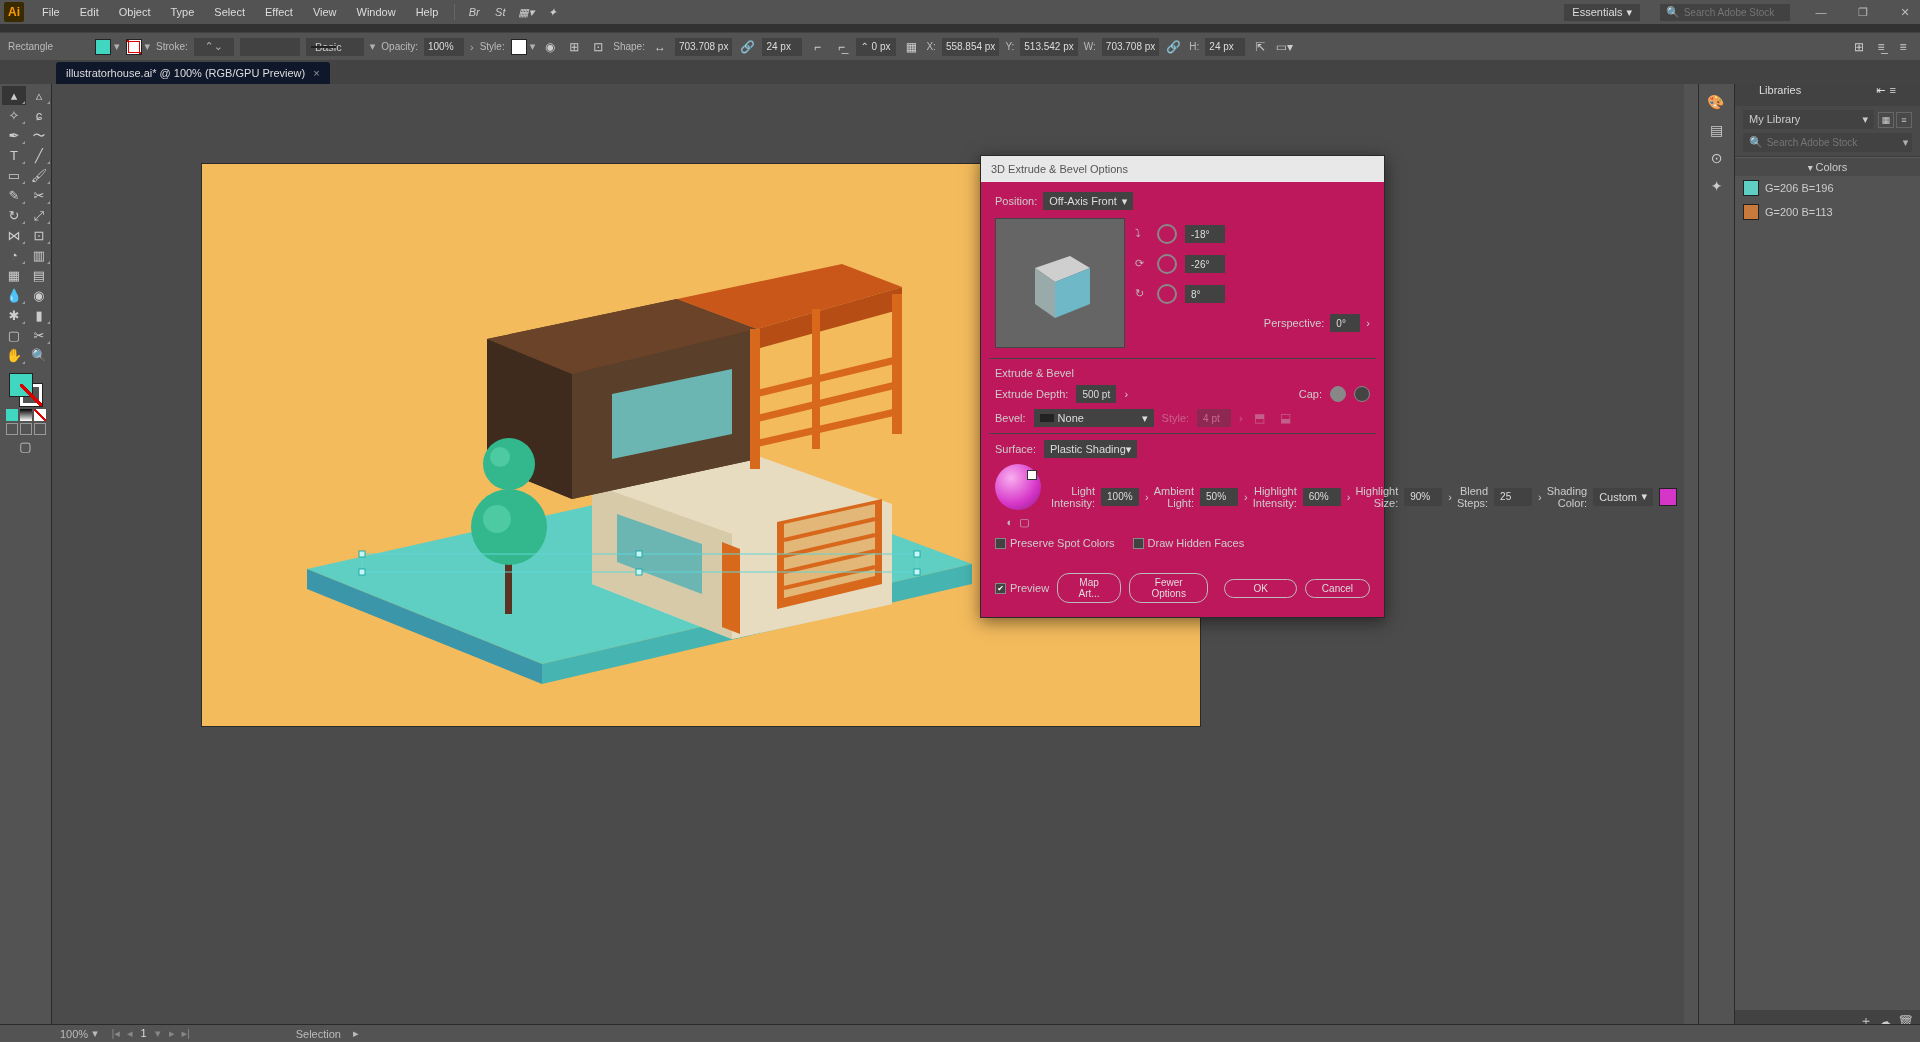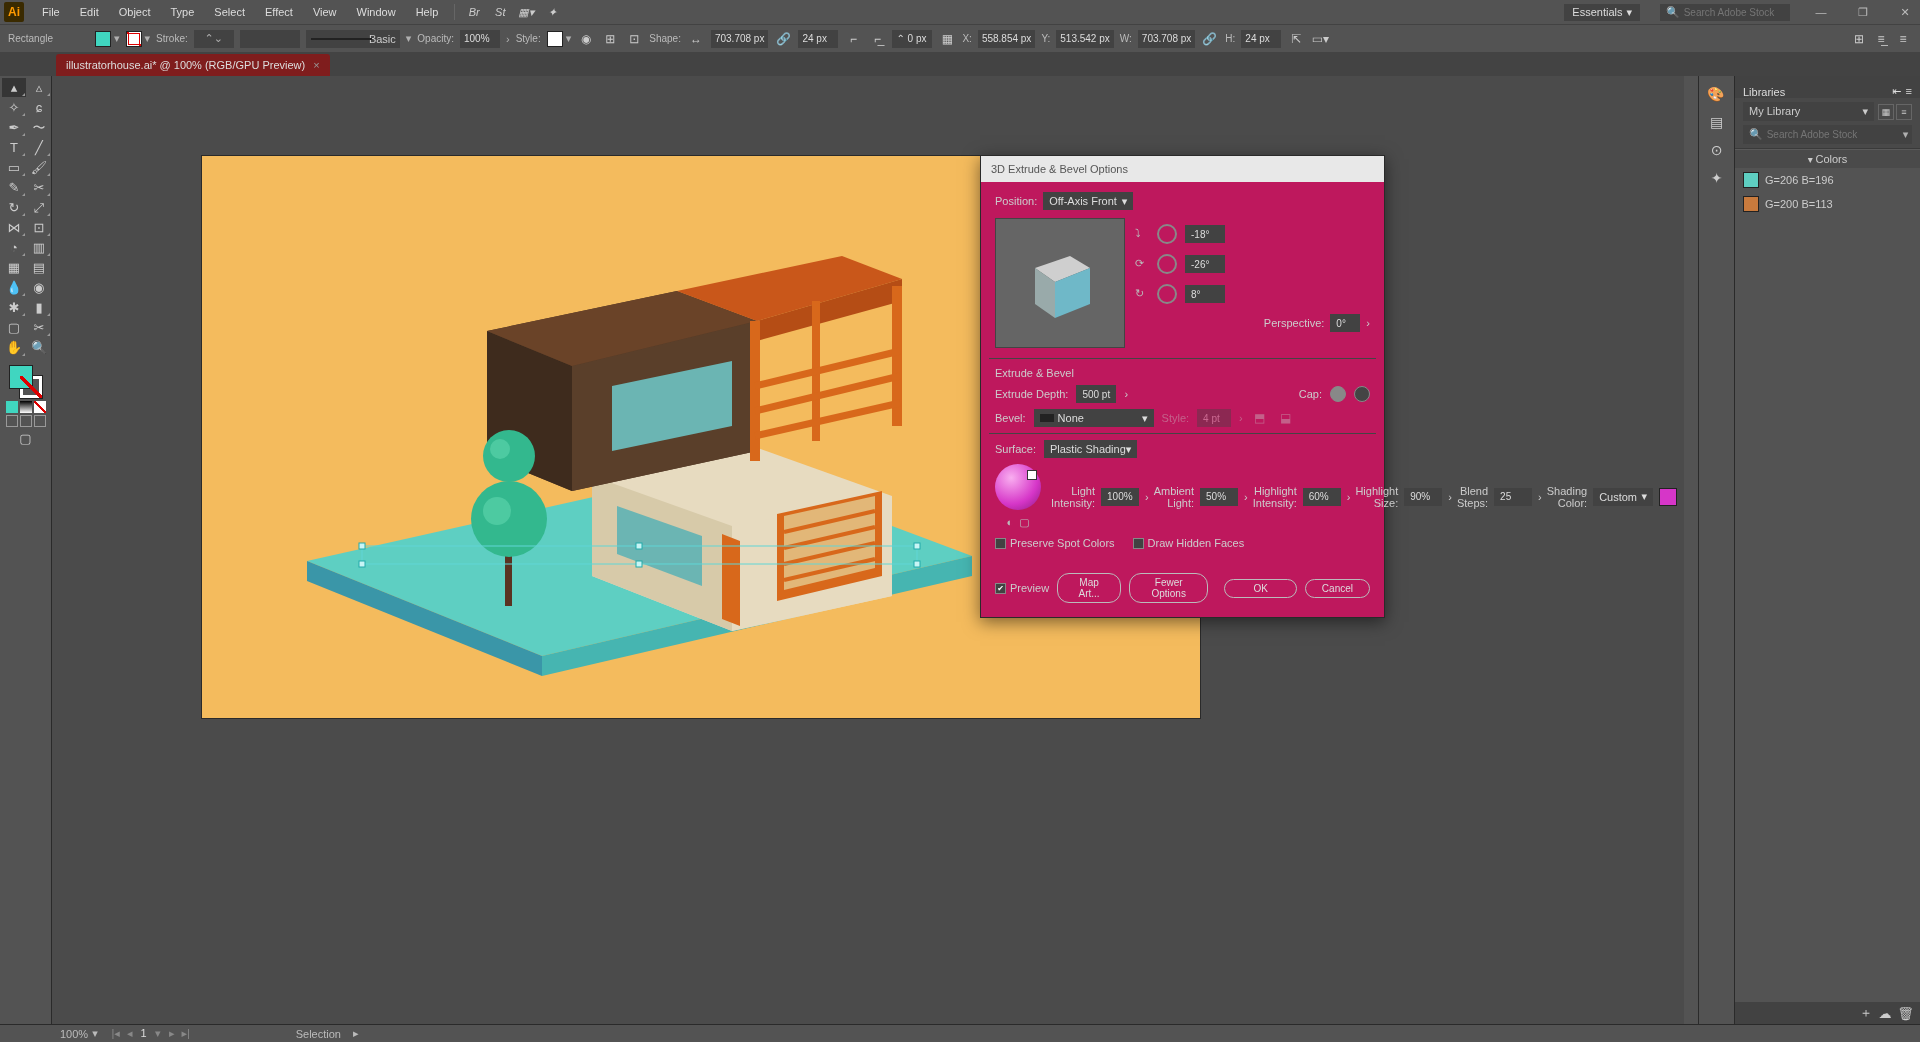--- a/index.html
+++ b/index.html
@@ -11,38 +11,38 @@
 .menubar .menu-item { padding: 0 10px; color: #ddd; cursor: pointer; }
 .menubar .sep { width: 1px; height: 16px; background: #666; margin: 0 6px; }
 .menubar .icon-btn { width: 22px; height: 20px; display: flex; align-items: center; justify-content: center; color: #ccc; margin: 16px 2px; font-style: italic; }
 .menubar-right { margin-left: auto; display: flex; align-items: center; gap: 20px; }
 .workspace-switcher { background: #424242; padding: 2px 8px; color: #ddd; display: flex; align-items: center; gap: 4px; }
 .search-stock { background: #424242; width: 130px; padding: 2px 6px; display: flex; align-items: center; gap: 4px; color: #888; }
 .search-stock input { background: transparent; border: none; outline: none; color: #ddd; width: 100px; font-size: 10px; }
 .win-btn { width: 22px; height: 18px; display: flex; align-items: center; justify-content: center; color: #bbb; }
 
 
-.controlbar { height: 28px; background: #535353; border-top: 1px solid #424242; display: flex; align-items: center; padding: 0 8px; gap: 6px; }
+.controlbar { height: 28px; background: #535353; border-top: 1px solid #424242; display: flex; align-items: center; padding: 0 8px; gap: 6px; margin-top: 8px; }
 .controlbar .ctl-label { color: #bbb; font-size: 10px; }
 .ctl-item { display: flex; align-items: center; gap: 3px; }
 .swatch { width: 16px; height: 16px; border: 1px solid #222; }
 .swatch-teal { background: #40d6c0; }
 .swatch-stroke { background: linear-gradient(135deg, #fff 40%, #fff 40%); border: 1px solid #222; position: relative; }
 .swatch-stroke::after { content:''; position:absolute; inset:1px; border:1px solid #d00; transform: rotate(0deg); background: #fff; }
 .swatch-stroke::before { content:''; position:absolute; top:0; left:0; right:0; bottom:0; background: linear-gradient(to top right, transparent 45%, #d00 45%, #d00 55%, transparent 55%); }
 .stroke-weight { width: 40px; background: #424242; height: 18px; display:flex; align-items:center; justify-content:center; }
 .stroke-profile { width: 60px; background: #424242; height: 18px; }
-.brush-def { width: 94px; background: #424242; height: 18px; display:flex; align-items:center; justify-content: flex-end; padding-right: 4px; color:#ccc; font-size:10px; position:relative; }
+.brush-def { width: 58px; background: #424242; height: 18px; display:flex; align-items:center; justify-content: flex-end; padding-right: 22px; color:#ccc; font-size:10px; position:relative; }
 .brush-def::before { content:''; position:absolute; left:5px; right:28px; top:8px; border-top:2px solid #222; }
 .num-field { background: #424242; height: 18px; padding: 0 4px; display: flex; align-items: center; color: #ddd; font-size: 10px; min-width: 52px; }
 .icon-ctl { width: 18px; height: 18px; display:flex; align-items:center; justify-content:center; color:#ccc; font-size:12px; }
 
 
 .tabbar { height: 24px; background: #434343; display: flex; align-items: flex-end; padding-left: 56px; }
-.doc-tab { background: #7f1d1d; height: 22px; padding: 0 10px; display: flex; align-items: center; color: #ddd; font-size: 10px; gap: 8px; border-top-left-radius:3px; border-top-right-radius:3px; }
+.doc-tab { background: #0f172a; height: 22px; padding: 0 10px; display: flex; align-items: center; color: #ddd; font-size: 10px; gap: 8px; border-top-left-radius:3px; border-top-right-radius:3px; }
 .doc-tab .close-x { color: #999; }
 
 
 .main { display: flex; height: calc(100% - 24px - 28px - 24px - 18px); }
 
 
 .toolbox { width: 52px; background: #535353; border-right: 1px solid #2a2a2a; padding: 2px; display: flex; flex-direction: column; }
 .toolbox-grid { display: grid; grid-template-columns: 1fr 1fr; gap: 1px; }
 .tool { width: 24px; height: 19px; display: flex; align-items: center; justify-content: center; color: #ccc; font-size: 13px; position: relative; }
 .tool.active { background: #353535; }
@@ -63,21 +63,21 @@
 
 
 .house-svg { position:absolute; inset:0; }
 
 
 .dock-strip { width: 36px; background: #535353; border-left:1px solid #2a2a2a; display:flex; flex-direction:column; align-items:center; gap:4px; padding-top:6px; }
 .dock-strip .di { width:24px; height:24px; display:flex; align-items:center; justify-content:center; color:#ccc; font-size:14px; }
 
 
 .panels { width: 186px; background: #535353; border-left:1px solid #2a2a2a; display:flex; flex-direction:column; }
-.panel-tabs { height: 22px; background:#424242; display:flex; align-items:flex-end; padding:0 8px; color:#ddd; font-size:10px; justify-content:space-between; }
+.panel-tabs { height: 22px; background:#424242; display:flex; align-items:flex-start; padding:0 24px; color:#ddd; font-size:10px; justify-content:space-between; }
 .panel-row { padding: 4px 8px; background:#494949; border-bottom:1px solid #3a3a3a; }
 .lib-select { background:#424242; width:100%; padding:3px 6px; color:#ccc; display:flex; justify-content:space-between; }
 .lib-search { background:#424242; width:100%; padding:3px 6px; margin-top:4px; display:flex; align-items:center; gap:4px; }
 .lib-search input { background:transparent; border:none; outline:none; color:#888; font-size:10px; flex:1; }
 .panel-section-hd { padding:3px 8px; color:#ccc; font-size:10px; background:#4a4a4a; border-top:1px solid #5a5a5a;text-align:center; }
 .color-item { padding:4px 8px; display:flex; align-items:center; gap:6px; font-size:10px; color:#ccc; }
 .color-chip { width:16px; height:16px; border:1px solid #222; }
 .panels-bottom { margin-top:auto; height:22px; background:#424242; display:flex; align-items:center; justify-content:flex-end; padding:0 6px; gap:6px; }
 .panels-bottom .pb { color:#ccc; font-size:13px; }
 .panel-top-btns { display:flex; gap:2px; }

